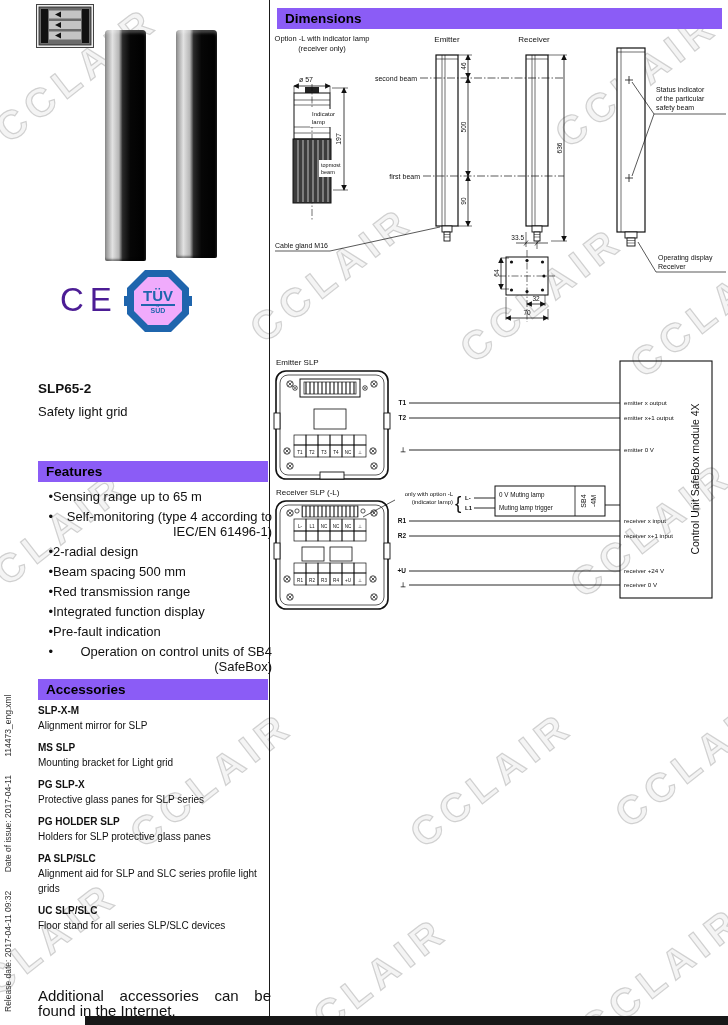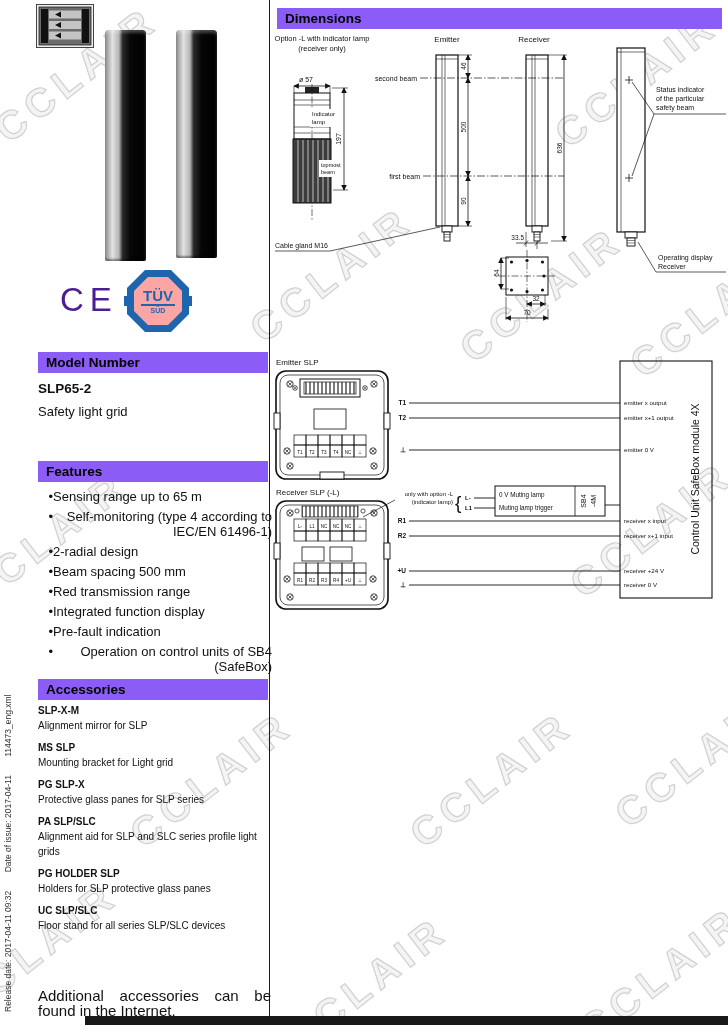--- a/index.html
+++ b/index.html
@@ -18,21 +18,21 @@
   .picto{position:absolute;left:36px;top:4px;}
   .tower{position:absolute;width:41px;border-radius:4px 4px 2px 2px;
          background:linear-gradient(90deg,#8a8a8a 0%,#e2e2e2 18%,#b5b5b5 34%,#2a2a2a 43%,#060606 62%,#000 100%);
          box-shadow:inset 0 3px 3px rgba(255,255,255,0.25), inset 0 -2px 2px rgba(0,0,0,0.4);}
   .t1{left:105px;top:30px;height:231px;}
   .t2{left:176px;top:30px;height:228px;}
   .ce{position:absolute;left:60px;top:281px;font-size:33px;letter-spacing:6px;color:#4c1d95;}
   .tuv{position:absolute;left:127px;top:270px;width:62px;height:62px;}
   .oct{position:absolute;inset:0;background:var(--tuvblue,#1f65ad);
        clip-path:polygon(29% 0,71% 0,100% 29%,100% 71%,71% 100%,29% 100%,0 71%,0 29%);}
-  .octin{position:absolute;inset:7px;background:#fca5a5;
+  .octin{position:absolute;inset:7px;background:#f0abfc;
        clip-path:polygon(29% 0,71% 0,100% 29%,100% 71%,71% 100%,29% 100%,0 71%,0 29%);
        display:flex;flex-direction:column;align-items:center;justify-content:center;}
   .tuvtxt{color:var(--tuvblue,#1f65ad);font-weight:bold;font-size:15px;line-height:1;
           border-bottom:2px solid var(--tuvblue,#1f65ad);padding:0 2px 1px 2px;}
   .sudtxt{color:var(--tuvblue,#1f65ad);font-weight:bold;font-size:7px;margin-top:1px;}
   .tab{position:absolute;width:5px;height:10px;top:26px;background:var(--tuvblue,#1f65ad);}
   .tabl{left:-3px;} .tabr{right:-3px;}
   .model-name{position:absolute;left:38px;top:381px;font-size:13.5px;font-weight:bold;}
   .model-sub{position:absolute;left:38px;top:404px;font-size:13px;}
   .featlist{position:absolute;left:38px;top:489px;width:234px;font-size:13px;text-align:right;}
@@ -94,21 +94,20 @@
   <div class="tuv">
     <div class="tab tabl"></div>
     <div class="tab tabr"></div>
     <div class="oct"></div>
     <div class="octin">
       <div class="tuvtxt">TÜV</div>
       <div class="sudtxt">SÜD</div>
     </div>
   </div>
 
-  <div class="secbar" style="left:38px;top:352px;width:230px;">Model Number</div>
   <div class="model-name">SLP65-2</div>
   <div class="model-sub">Safety light grid</div>
 
   <div class="secbar" style="left:38px;top:461px;width:230px;">Features</div>
   <div class="featlist">
     <div class="feat">
         <span class="blt"></span>
         <span>Sensing range up to 65 m</span>
       </div>
     <div class="feat">
@@ -149,26 +148,26 @@
     </div>
     <div class="acc-entry">
       <div class="acc-name">MS SLP</div>
       <div class="acc-desc">Mounting bracket for Light grid</div>
     </div>
     <div class="acc-entry">
       <div class="acc-name">PG SLP-X</div>
       <div class="acc-desc">Protective glass panes for SLP series</div>
     </div>
     <div class="acc-entry">
+      <div class="acc-name">PG HOLDER SLP</div>
+      <div class="acc-desc">Holders for SLP protective glass panes</div>
+    </div>
+    <div class="acc-entry">
       <div class="acc-name">PA SLP/SLC</div>
       <div class="acc-desc">Alignment aid for SLP and SLC series profile light grids</div>
-    </div>
-    <div class="acc-entry">
-      <div class="acc-name">PG HOLDER SLP</div>
-      <div class="acc-desc">Holders for SLP protective glass panes</div>
     </div>
     <div class="acc-entry">
       <div class="acc-name">UC SLP/SLC</div>
       <div class="acc-desc">Floor stand for all series SLP/SLC devices</div>
     </div>
   </div>
   <div class="accnote">Additional accessories can be found in the Internet.</div>
 
   <div class="edge">
     <span>Release date: 2017-04-11 09:32</span>

